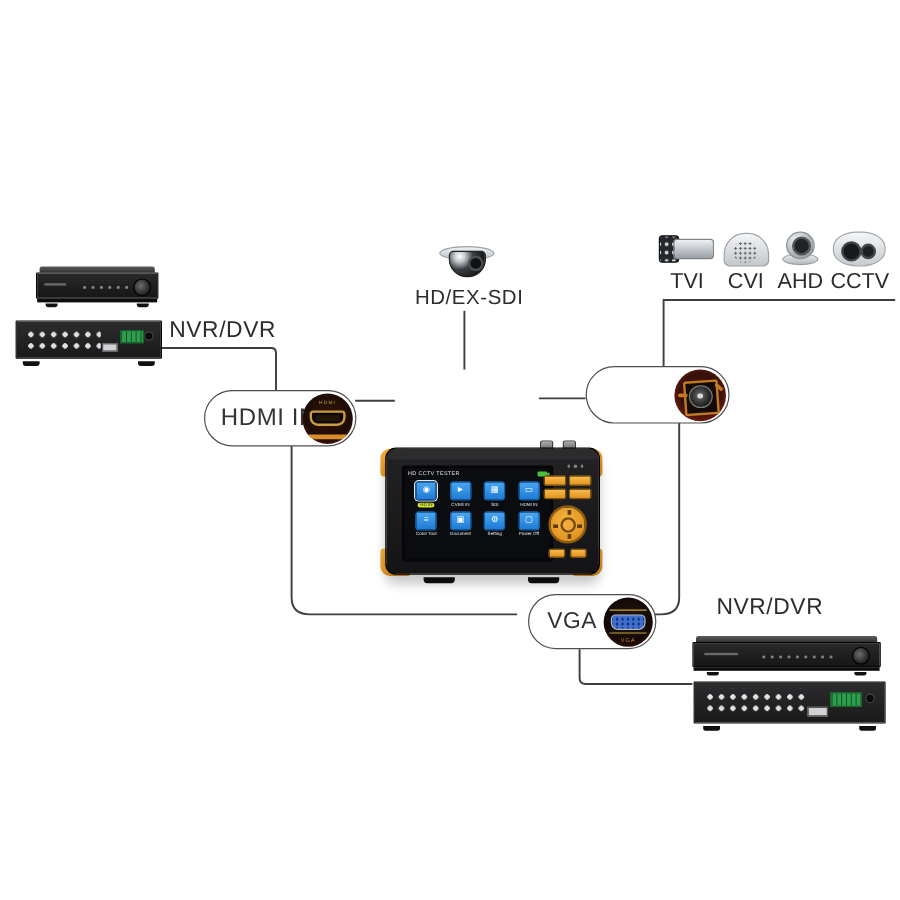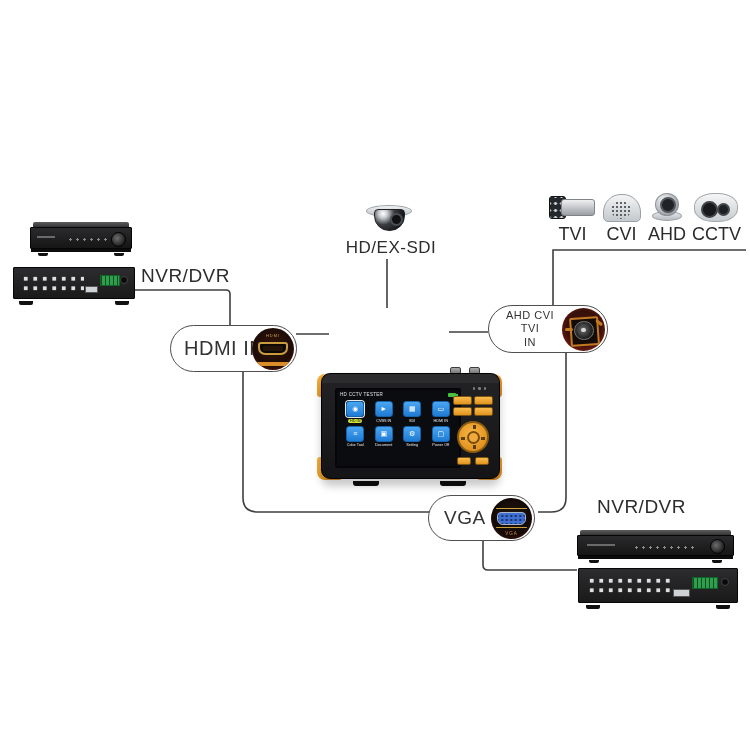--- a/index.html
+++ b/index.html
@@ -213,34 +213,30 @@
       <div class="cap">HDMI</div>
       <div class="plug">
           <i></i>
         </div>
       <div class="bar"></div>
     </div>
   </div>
 
 
   <div class="cbox" style="left:488px;top:305px;width:120px;height:48px;padding-left:10px;">
-    <span class="clabel" style="font-size:11px;line-height:1.2;text-align:center;width:62px;">
-      <span>AHD CVI TVI</span><br>
-      <span>IN</span>
-    </span>
     <div class="port bnc" style="position:absolute;right:2px;top:2px;width:43px;height:43px;">
       <div class="sq"></div>
       <div class="jack"></div>
       <div class="pin"></div>
       <div class="tab" style="left:8%;top:46%;"></div>
       <div class="tab" style="right:6%;top:30%;transform:rotate(40deg);"></div>
     </div>
   </div>
 
-  <div class="cbox" style="left:428px;top:495px;width:107px;height:46px;padding-left:15px;align-items:center;">
+  <div class="cbox" style="left:440px;top:495px;width:107px;height:46px;padding-left:15px;align-items:center;">
     <span class="clabel" style="font-size:19px;">VGA</span>
     <div class="port vgaport" style="position:absolute;right:2px;top:2px;width:41px;height:41px;">
       <div class="gl" style="top:24%;"></div>
       <div class="db"></div>
       <div class="gl" style="top:70%;"></div>
       <div class="cap">VGA</div>
     </div>
   </div>
 
   <div class="tester" style="left:317px;top:367px;width:185px;height:115px;">

